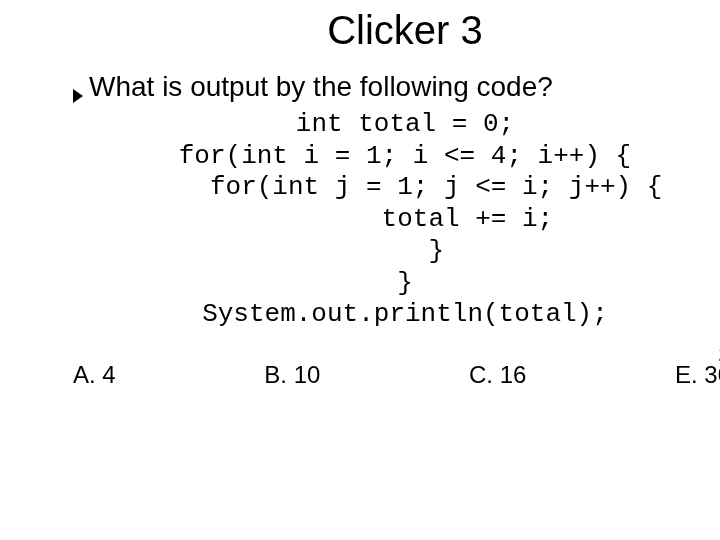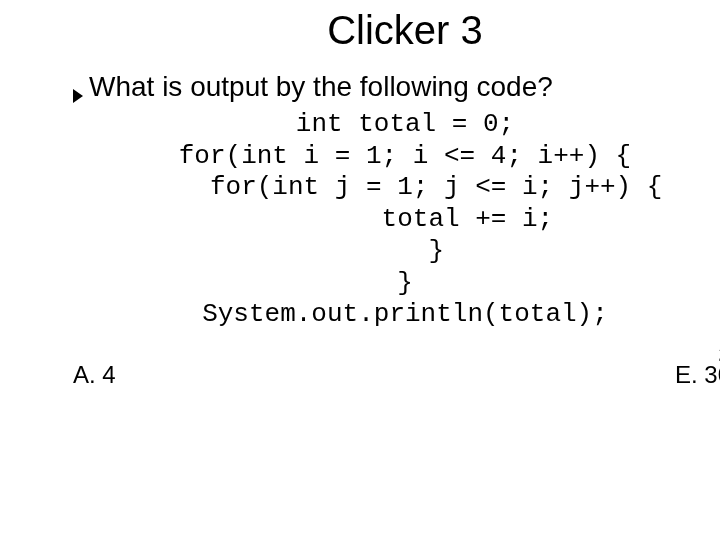--- a/index.html
+++ b/index.html
@@ -81,18 +81,20 @@
   <div class="code">int total = 0;
 for(int i = 1; i &lt;= 4; i++) {
     for(int j = 1; j &lt;= i; j++) {
         total += i;
     }
 }
 System.out.println(total);</div>
 
   <div class="answers">
     <span>A. 4</span>
+    <span>B. 10</span>
+    <span>C. 16</span>
     <span>E. 30</span>
   </div>
 
   <div class="page-number">26</div>
 
 </div>
 
 </body></html>

